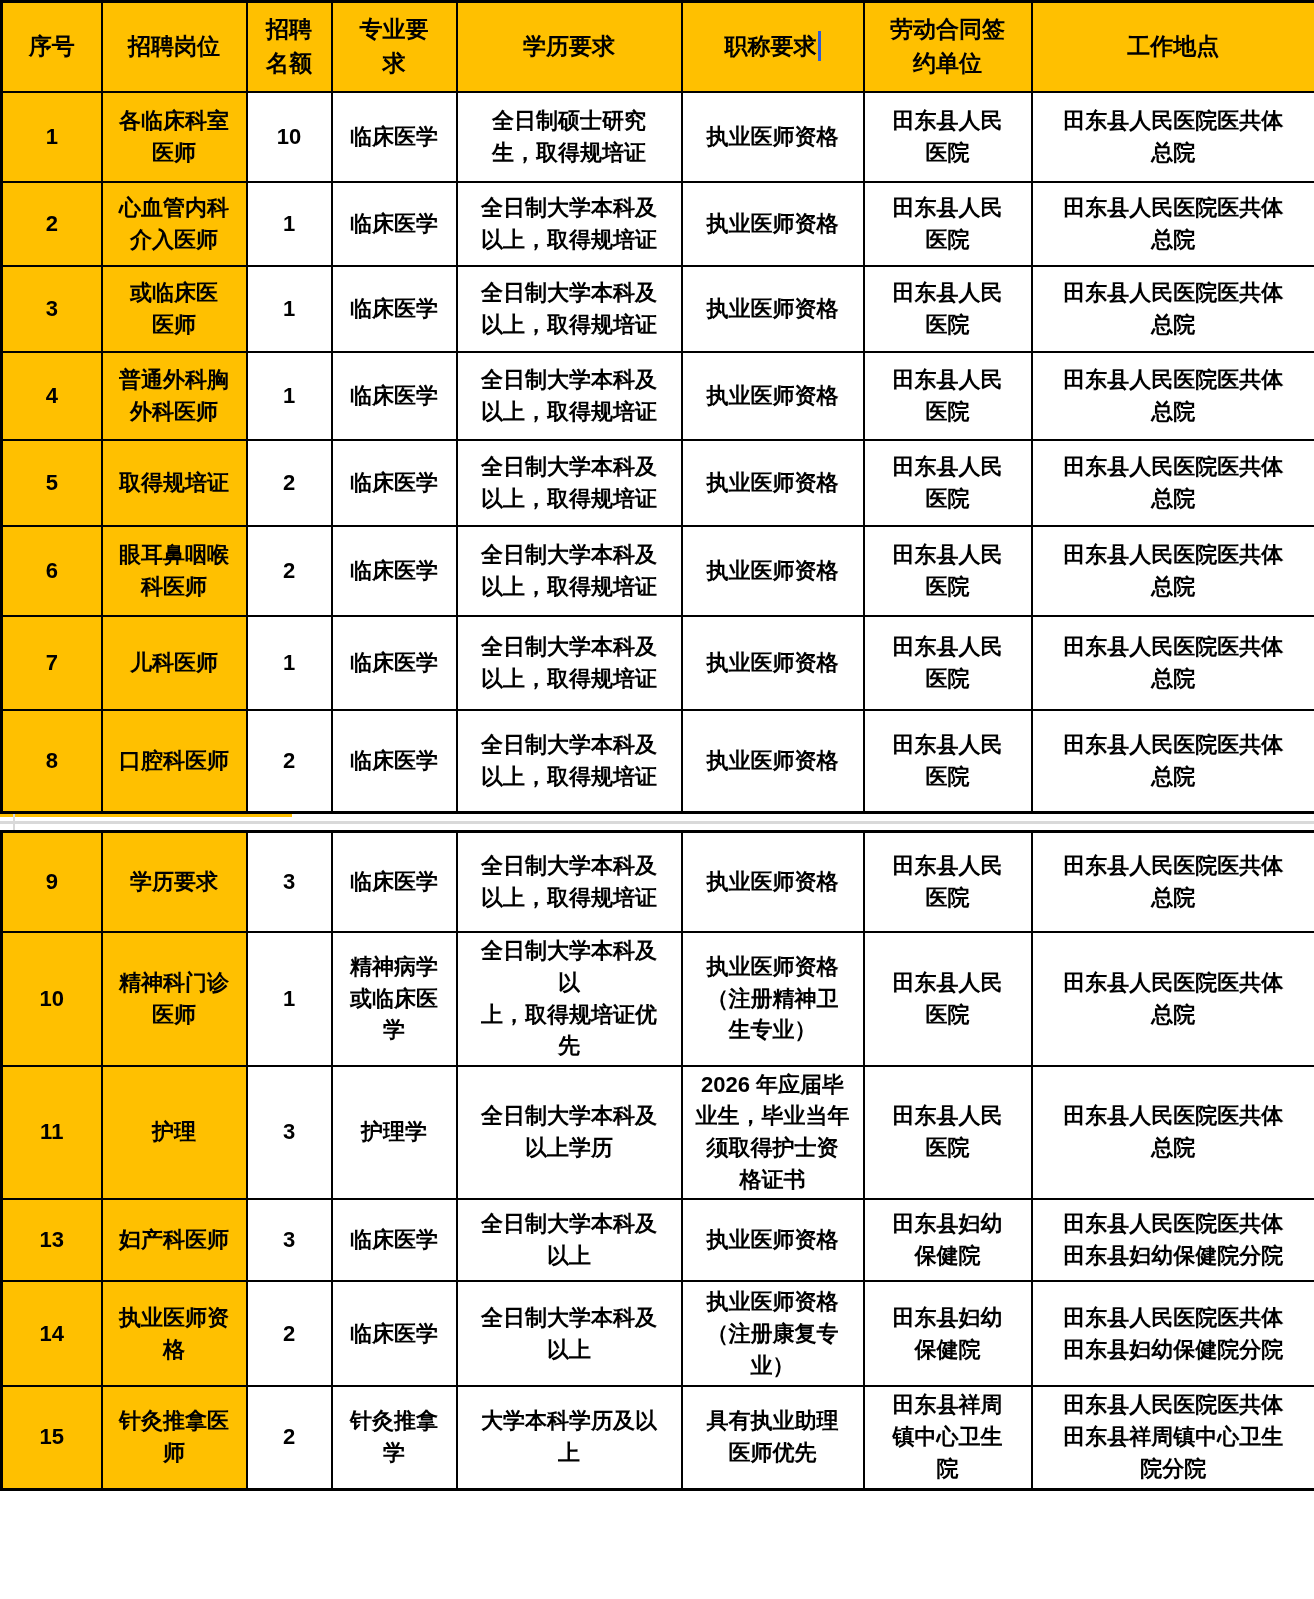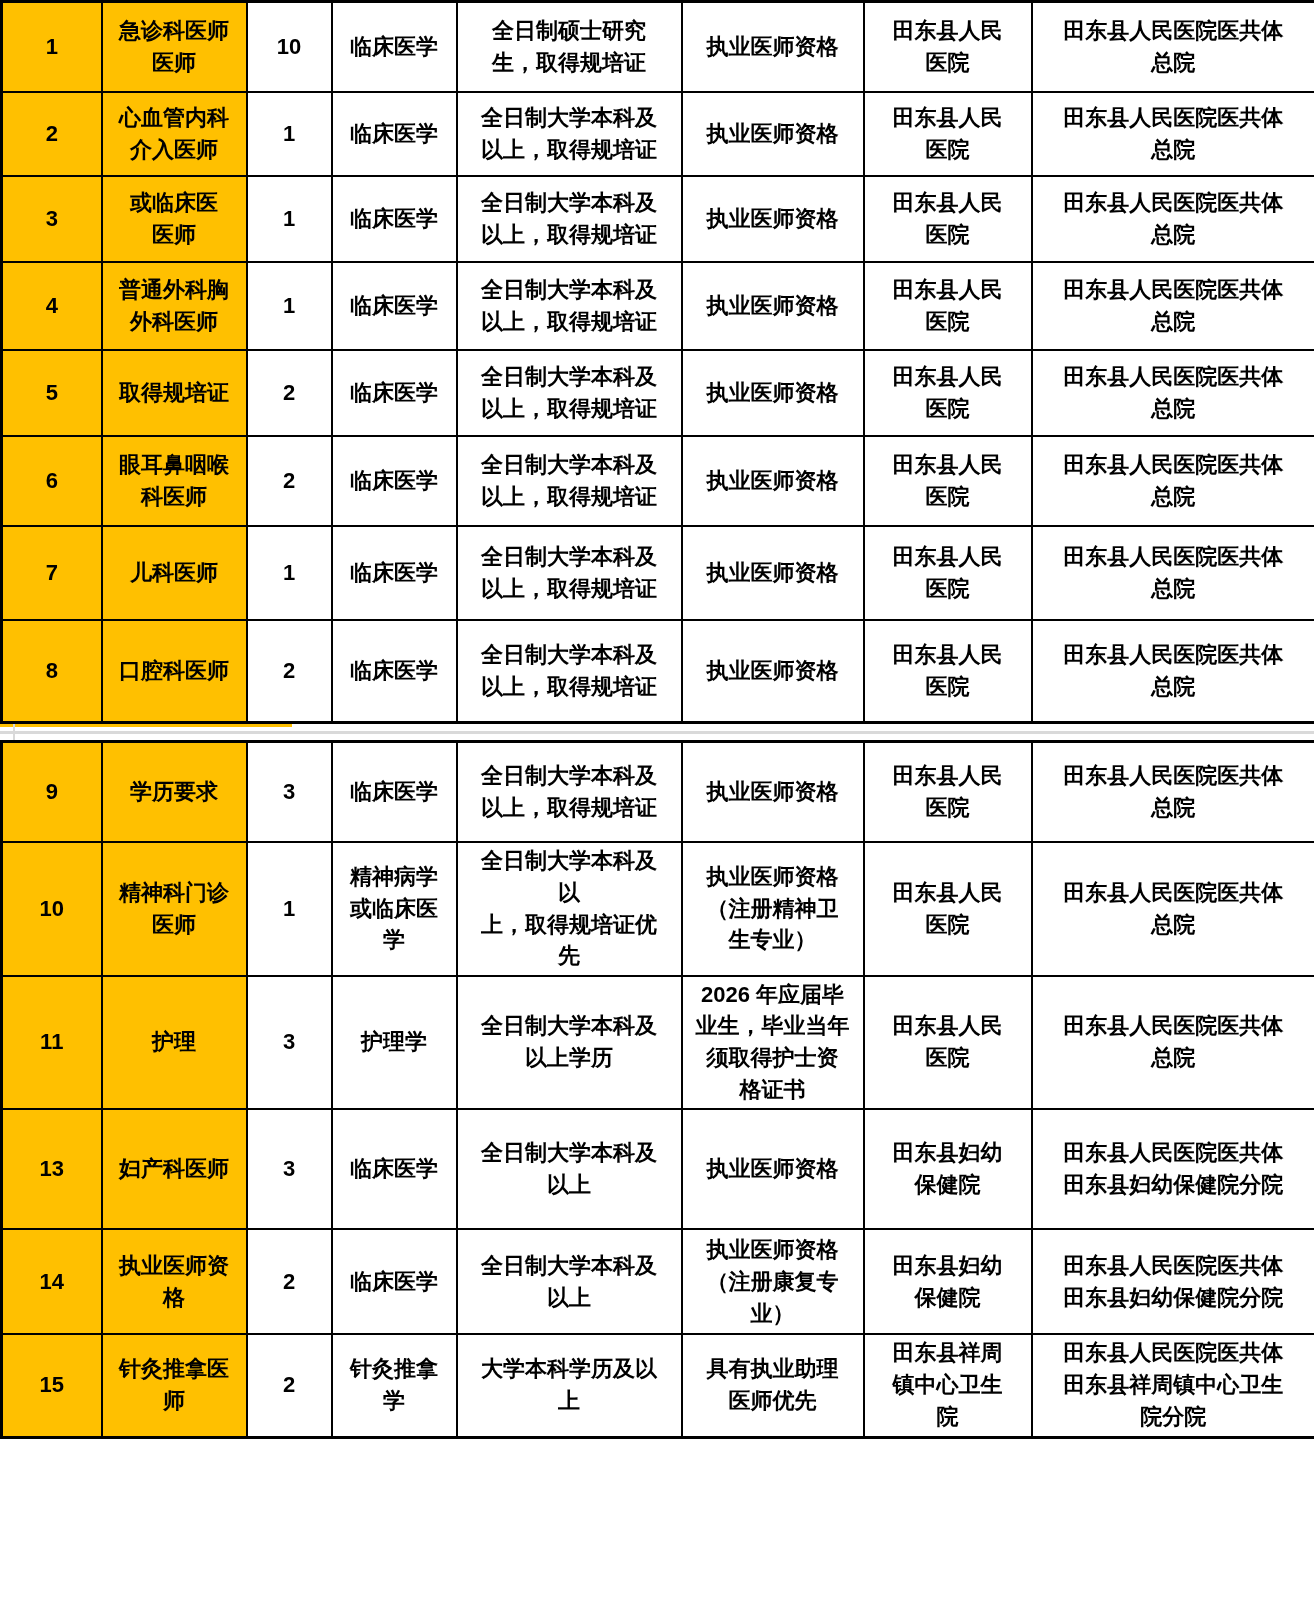--- a/index.html
+++ b/index.html
@@ -41,23 +41,36 @@
     <col style="width:100px">
       <col style="width:145px">
       <col style="width:85px">
       <col style="width:125px">
     <col style="width:225px">
       <col style="width:182px">
       <col style="width:168px">
       <col style="width:284px">
   </colgroup>
   <tbody>
+      <tr style="height:90px">
+    <th class="hl">序号</th>
+    <th class="hl">招聘岗位</th>
+    <th class="hl">招聘
+名额</th>
+    <th class="hl">专业要
+求</th>
+    <th class="hl">学历要求</th>
+    <th class="hl"><span>职称要求</span><span class="caret"></span></th>
+    <th class="hl">劳动合同签
+约单位</th>
+    <th class="hl">工作地点</th>
+  </tr>
   <tr style="height:90px">
     <td class="hl">1</td>
-    <td class="hl">急诊科医师
+    <td class="hl">各临床科室
 医师</td>
     <td>10</td>
     <td>临床医学</td>
     <td>全日制硕士研究
 生，取得规培证</td>
     <td>执业医师资格</td>
     <td>田东县人民
 医院</td>
     <td>田东县人民医院医共体
 总院</td>
@@ -220,21 +233,21 @@
 以上学历</td>
     <td>2026 年应届毕
 业生，毕业当年
 须取得护士资
 格证书</td>
     <td>田东县人民
 医院</td>
     <td>田东县人民医院医共体
 总院</td>
   </tr>
-  <tr style="height:120px">
+  <tr style="height:82px">
     <td class="hl">13</td>
     <td class="hl">妇产科医师</td>
     <td>3</td>
     <td>临床医学</td>
     <td>全日制大学本科及
 以上</td>
     <td>执业医师资格</td>
     <td>田东县妇幼
 保健院</td>
     <td>田东县人民医院医共体

